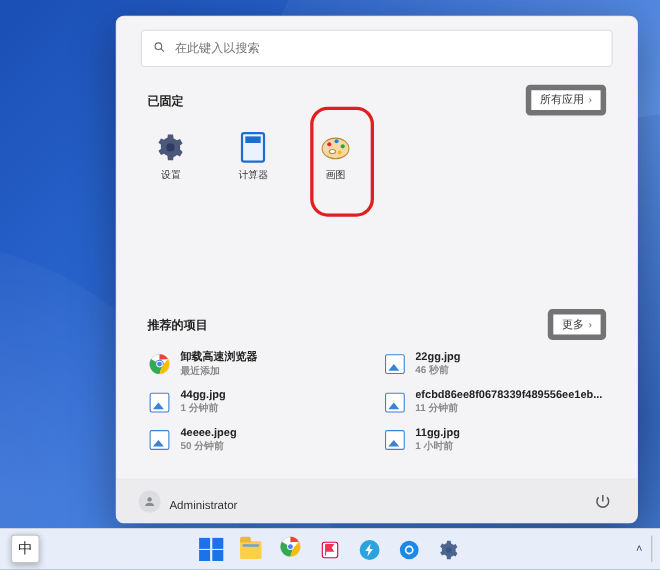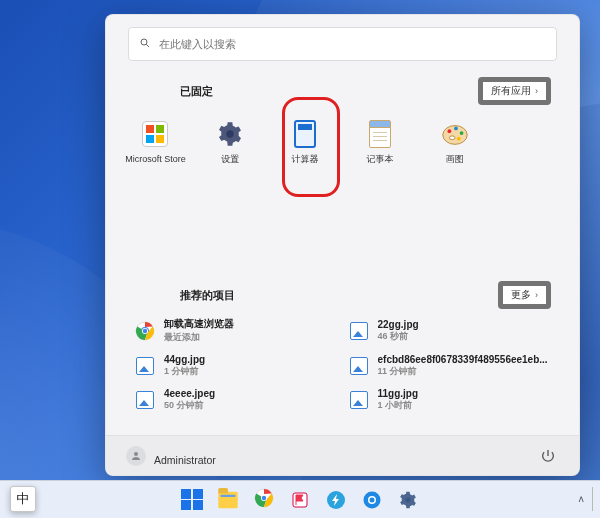--- a/index.html
+++ b/index.html
@@ -22,21 +22,21 @@
     border:1px solid rgba(0,0,0,0.06);
   }
   .search-box{
     margin:12px 22px 8px; height:28px; background:#ffffff; border:1px solid #dcdcdc; border-radius:4px;
     display:flex; align-items:center; padding:16px 10px; font-size:11px; color:#888;
   }
   .search-box .mag{ margin-right:8px; color:#666; }
   .search-box input{ border:none; outline:none; flex:1; font-size:11px; color:#333; background:transparent; }
 
   .section-row{ display:flex; align-items:center; justify-content:space-between; margin:8px 28px 4px; }
-  .section-title{ font-size:11px; font-weight:600; color:#222;margin-left:46px; }
+  .section-title{ font-size:11px; font-weight:600; color:#222; }
   .pill-btn{ font-size:10px; color:#333; background:#ffffff; border:5px solid #737373; border-radius:4px; padding:2px 8px; display:flex; align-items:center; gap:4px; cursor:pointer;}
   .pill-btn .chev{ font-size:9px; color:#555; }
 
   .pinned-grid{ display:grid; grid-template-columns:repeat(6, 1fr); gap:0; margin:6px 8px 0; padding:0 4px; }
   .tile{ display:flex; flex-direction:column; align-items:center; justify-content:flex-start; height:72px; border-radius:6px; cursor:pointer;}
   .tile-icon{ width:30px; height:30px; margin-top:4px; display:flex; align-items:center; justify-content:center;}
   .tile-label{ font-size:9px; color:#333; margin-top:6px; text-align:center; line-height:1.1; }
 
   
   .red-ring{ position:absolute; left:176px; top:82px; width:58px; height:100px; border:3px solid #e02020; border-radius:16px; pointer-events:none;}
@@ -115,52 +115,33 @@
   <div class="section-row">
     <div class="section-title">已固定</div>
     <div class="pill-btn">
       <span>所有应用</span>
       <span class="chev">›</span>
     </div>
   </div>
 
   <div class="pinned-grid">
     <div class="tile">
-      <div class="tile-icon">
-          <div class="i-store">
-            <span class="b1"></span>
-            <span class="b2"></span>
-          </div>
-        </div>
-      <div class="tile-label">Microsoft Store</div>
-    </div>
-    <div class="tile">
       <div class="tile-icon i-gear">
         <svg viewBox="0 0 24 24">
             <circle cx="12" cy="12" r="3.2" fill="#2e3b63"></circle>
             <path fill="#2e3b63" d="M19.4 13.5a7.6 7.6 0 000-3l2-1.6-2-3.4-2.4 1a7.5 7.5 0 00-2.6-1.5L14 2h-4l-.4 2.5a7.5 7.5 0 00-2.6 1.5l-2.4-1-2 3.4 2 1.6a7.6 7.6 0 000 3l-2 1.6 2 3.4 2.4-1a7.5 7.5 0 002.6 1.5L10 22h4l.4-2.5a7.5 7.5 0 002.6-1.5l2.4 1 2-3.4z" opacity="0.85"></path>
           </svg>
       </div>
       <div class="tile-label">设置</div>
     </div>
     <div class="tile">
       <div class="tile-icon">
           <div class="i-calc"></div>
         </div>
       <div class="tile-label">计算器</div>
-    </div>
-    <div class="tile">
-      <div class="tile-icon">
-          <div class="i-note">
-            <span class="l" style="top:11px"></span>
-            <span class="l" style="top:15px"></span>
-            <span class="l" style="top:19px"></span>
-          </div>
-        </div>
-      <div class="tile-label">记事本</div>
     </div>
     <div class="tile">
       <div class="tile-icon i-paint">
         <svg viewBox="0 0 32 26">
             <ellipse cx="16" cy="14" rx="13" ry="10" fill="#f4d9a6" stroke="#b78a3a"></ellipse>
             <circle cx="10" cy="10" r="2" fill="#e23"></circle>
             <circle cx="17" cy="7" r="2" fill="#28c"></circle>
             <circle cx="23" cy="12" r="2" fill="#2a4"></circle>
             <circle cx="20" cy="18" r="2" fill="#fb0"></circle>
             <ellipse cx="13" cy="17" rx="3" ry="2" fill="#fff" stroke="#b78a3a"></ellipse>

